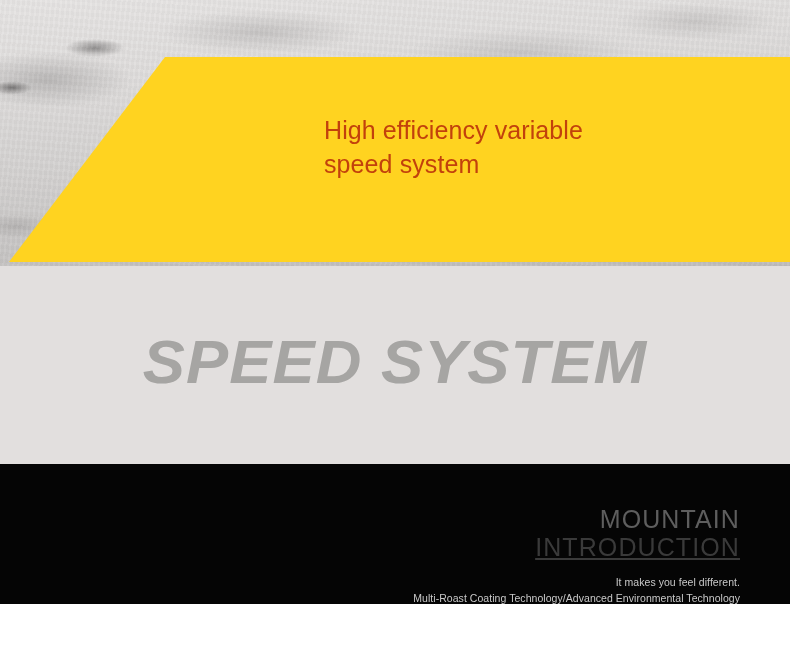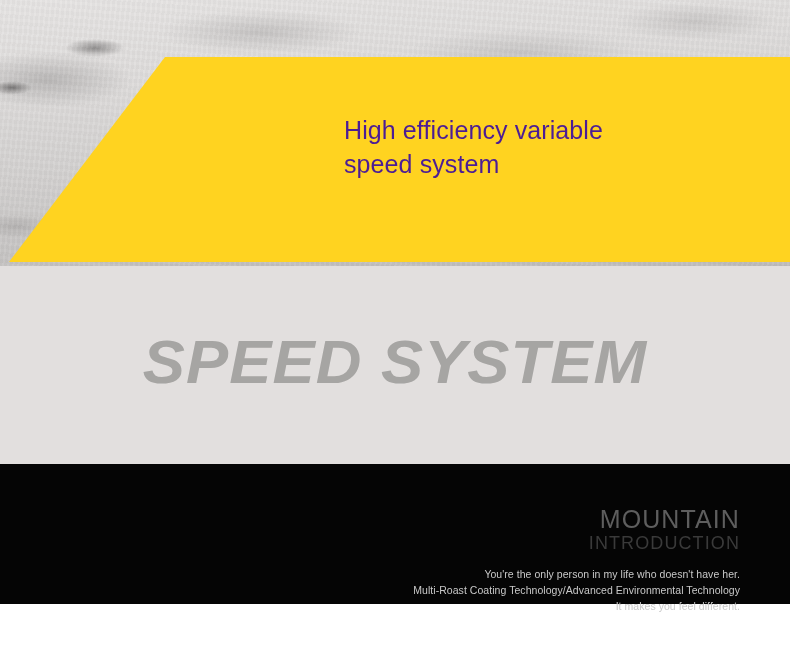--- a/index.html
+++ b/index.html
@@ -57,24 +57,24 @@
     left: 0;
     top: 0;
     width: 790px;
     height: 266px;
     background: #FFD320;
     clip-path: polygon(165px 57px, 790px 57px, 790px 262px, 9px 262px);
   }
 
   .headline {
     position: absolute;
-    left: 344px;
+    left: 324px;
     top: 113px;
     width: 400px;
-    color: #4c1d95;
+    color: #c2410c;
     font-size: 25px;
     line-height: 1.36;
     font-weight: 400;
     letter-spacing: 0.1px;
     white-space: pre-line;
   }
 
   
   .gray-panel {
     position: absolute;
@@ -120,24 +120,25 @@
 
   .kicker-main {
     color: #5e5e5e;
     font-size: 25px;
     font-weight: 400;
     letter-spacing: 1.1px;
     line-height: 1.12;
   }
   .kicker-sub {
     color: #3a3a3a;
-    font-size: 18px;
+    font-size: 25px;
     font-weight: 400;
     letter-spacing: 1.1px;
     line-height: 1.12;
+    text-decoration: underline;
   }
 
   .fineprint {
     margin-top: 14px;
     color: #c9c9c9;
     font-size: 10.5px;
     line-height: 1.52;
     font-weight: 400;
     letter-spacing: 0.05px;
   }
@@ -159,20 +160,19 @@
 
   <div class="gray-panel"></div>
 
   <div class="wordmark">SPEED SYSTEM</div>
 
   <div class="dark-panel">
     <div class="dark-inner">
       <div class="kicker-main">MOUNTAIN</div>
       <div class="kicker-sub">INTRODUCTION</div>
       <div class="fineprint">
-        <div>You're the only person in my life who doesn't have her.</div>
+        <div>It makes you feel different.</div>
         <div>Multi-Roast Coating Technology/Advanced Environmental Technology</div>
-        <div>It makes you feel different.</div>
       </div>
     </div>
   </div>
 
 </div>
 
 </body></html>

